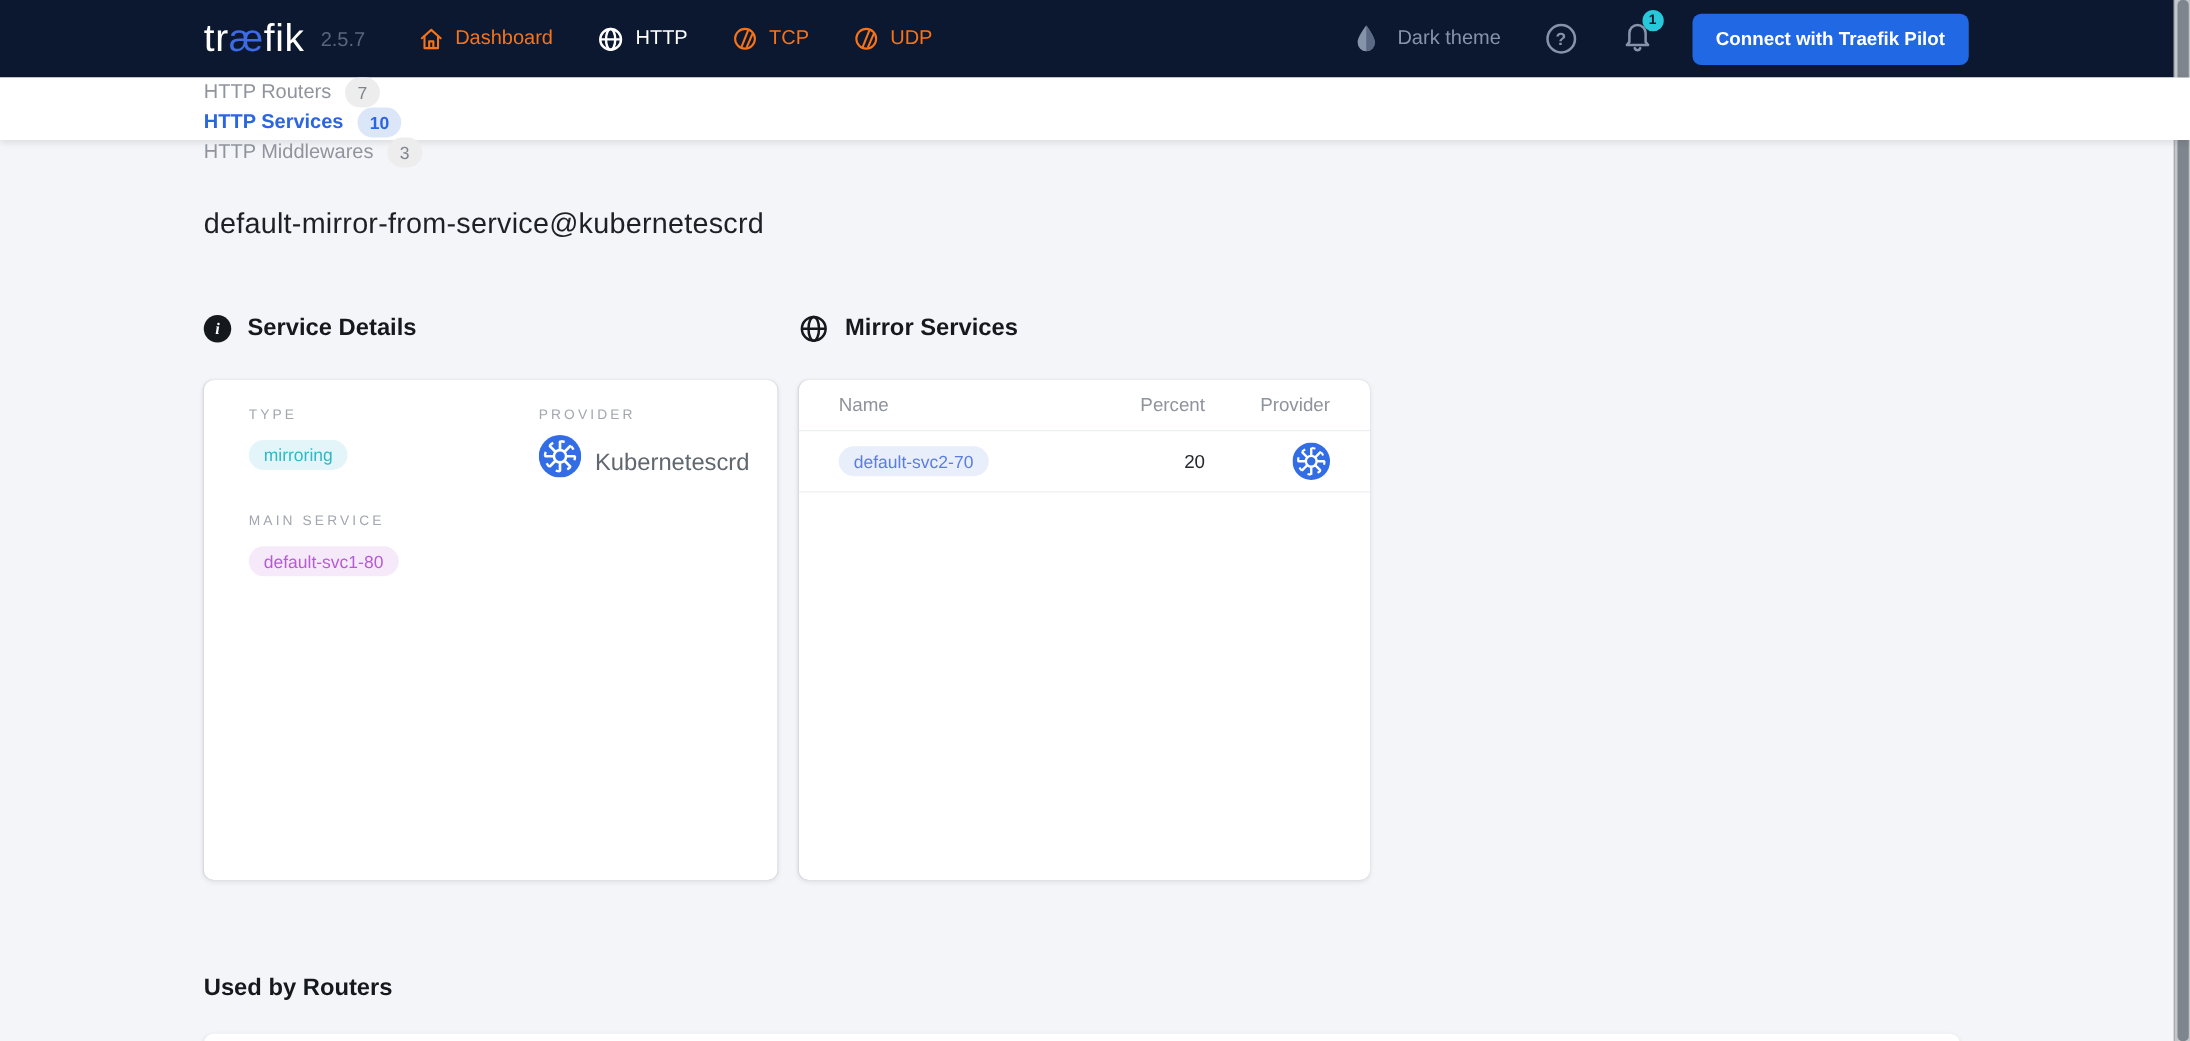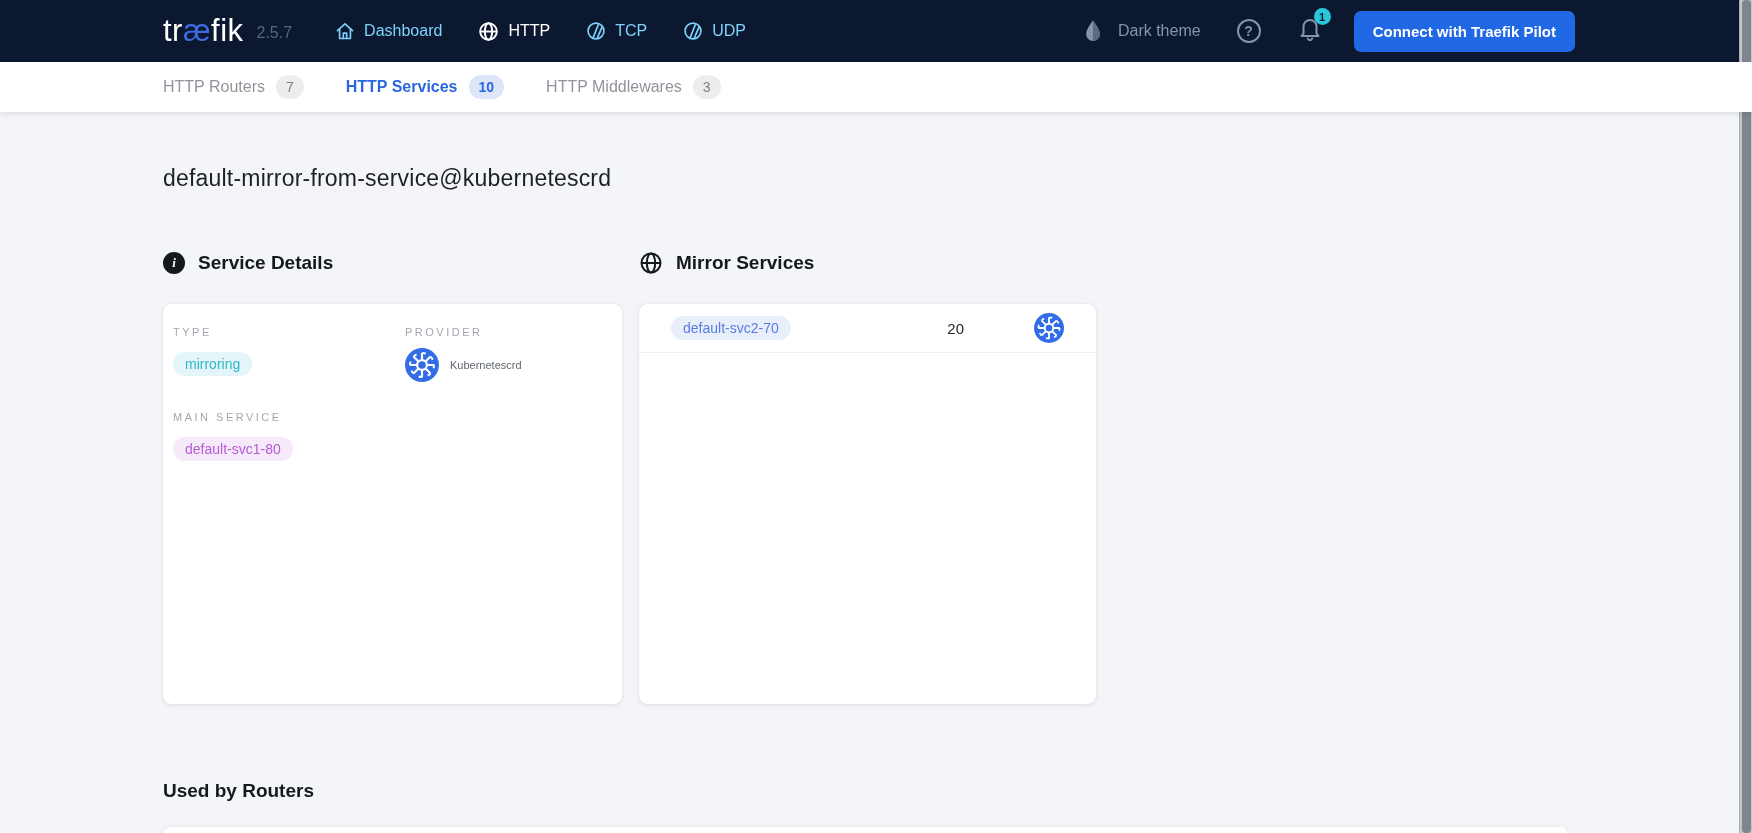--- a/index.html
+++ b/index.html
@@ -14,21 +14,21 @@
   
   .navbar {
     height:62px; background:#0c1830;
     display:flex; align-items:center;
     padding:0 177px 0 163px;
   }
   .logo { font-size:31px; color:#ffffff; letter-spacing:0.5px; cursor:pointer; }
   .logo .ae { color:#3e6be4; }
   .version { color:#59657f; font-size:16px; margin-left:13px; margin-top:4px; }
   .nav-items { display:flex; align-items:center; gap:36px; margin-left:43px; }
-  .nav-item { display:flex; align-items:center; gap:9px; color:#7dd3fc; font-size:16px; cursor:pointer; text-decoration:none; }
+  .nav-item { display:flex; align-items:center; gap:9px; color:#f97316; font-size:16px; cursor:pointer; text-decoration:none; }
   .nav-item.active { color:#ffffff; }
   .nav-item svg { display:block; }
   .nav-right { margin-left:auto; display:flex; align-items:center; }
   .theme-icon { display:flex; margin-right:14px; cursor:pointer; }
   .theme-label { color:#8793a9; font-size:16px; cursor:pointer; }
   .help-icon {
     width:24px; height:24px; border:2px solid #8793a9; border-radius:50%;
     color:#8793a9; font-size:14px; font-weight:700; display:flex; align-items:center; justify-content:center;
     margin-left:36px; cursor:pointer;
   }
@@ -41,23 +41,23 @@
   }
   .pilot-btn {
     margin-left:32px; background:#2068e4; color:#ffffff;
     font-family:"Liberation Sans", sans-serif;
     font-size:15px; font-weight:700; border:none; border-radius:7px;
     padding:12px 19px; cursor:pointer;
   }
 
   
   .tabbar {
-    height:50px; background:#ffffff; display:flex; align-items:center;
+    height:50px; background:#ffffff; display:flex; align-items:flex-start;
     padding-left:163px; box-shadow:0 2px 5px rgba(20,30,50,0.10);
-    position:relative; z-index:2;
+    position:relative; z-index:2;flex-direction:column;
   }
   .tab { display:flex; align-items:center; gap:11px; margin-right:42px; font-size:16px; color:#90949c; cursor:pointer; }
   .tab.active { color:#2a66e0; font-weight:700; }
   .tab-badge {
     background:#ededee; color:#7e838c; border-radius:13px;
     padding:4px 10px; font-size:14px; font-weight:400;
   }
   .tab.active .tab-badge { background:#dbe6f8; color:#2a66e0; font-weight:700; }
 
   
@@ -70,31 +70,31 @@
     width:22px; height:22px; background:#15181c; color:#ffffff; border-radius:50%;
     display:flex; align-items:center; justify-content:center;
     font-size:13px; font-weight:700; font-family:"Liberation Serif", serif; font-style:italic;
   }
   .globe-hdr-icon { display:flex; }
 
   .card {
     background:#ffffff; border-radius:8px; height:400px;
     box-shadow:0 1px 4px rgba(25,35,55,0.10), 0 0 1px rgba(25,35,55,0.15);
   }
-  .details-card { width:459px; padding:22px 20px 0 10px; }
+  .details-card { width:459px; padding:22px 20px 0 36px; }
   .field-row { display:flex; margin-bottom:29px; }
   .field-col1 { width:232px; }
   .label { font-size:11px; letter-spacing:2.5px; color:#a2a7af; margin-bottom:14px; }
   .pill {
     display:inline-block; padding:5px 12px; border-radius:12px; font-size:14px; line-height:14px;
   }
   .pill-teal { color:#31b8c8; background:#e3f5f8; }
   .pill-purple { color:#b75bd4; background:#f6eafa; cursor:pointer;text-align:right; }
   .pill-blue { color:#5a7de2; background:#e9eefb; cursor:pointer; }
-  .provider-val { display:flex; align-items:center; gap:11px; font-size:11px; color:#60676f; margin-top:-4px; }
+  .provider-val { display:flex; align-items:flex-end; gap:11px; font-size:19px; color:#60676f; margin-top:-4px; }
   .k8s-icon { display:flex; }
   .status-val { display:flex; align-items:center; gap:18px; }
   .success-icon {
     width:30px; height:30px; border-radius:8px; background:#18a99b;
     display:flex; align-items:center; justify-content:center;
   }
   .success-icon .chk {
     width:19px; height:19px; background:#ffffff; border-radius:50%;
     color:#18a99b; font-size:13px; font-weight:700;
     display:flex; align-items:center; justify-content:center;
@@ -274,20 +274,25 @@
         <span class="globe-hdr-icon">
           <svg width="24" height="24" viewBox="0 0 24 24" fill="none" stroke="#15181c" stroke-width="2">
               <circle cx="12" cy="12" r="9.5"></circle>
               <ellipse cx="12" cy="12" rx="4.2" ry="9.5"></ellipse>
               <line x1="2.5" y1="12" x2="21.5" y2="12"></line>
             </svg>
         </span>
         <span>Mirror Services</span>
       </div>
       <div class="card table-card">
+        <div class="thead">
+          <div class="th-name">Name</div>
+          <div class="th-pct">Percent</div>
+          <div class="th-prov">Provider</div>
+        </div>
         <div class="trow">
           <div class="td-name">
             <span class="pill pill-blue">default-svc2-70</span>
           </div>
           <div class="td-pct">20</div>
           <div class="td-prov">
             <span class="k8s-icon">
               <svg width="30" height="30" viewBox="0 0 32 32">
                   <circle cx="16" cy="16" r="16" fill="#326de6"></circle>
                   <circle cx="16" cy="16" r="4.6" fill="none" stroke="#ffffff" stroke-width="2"></circle>

